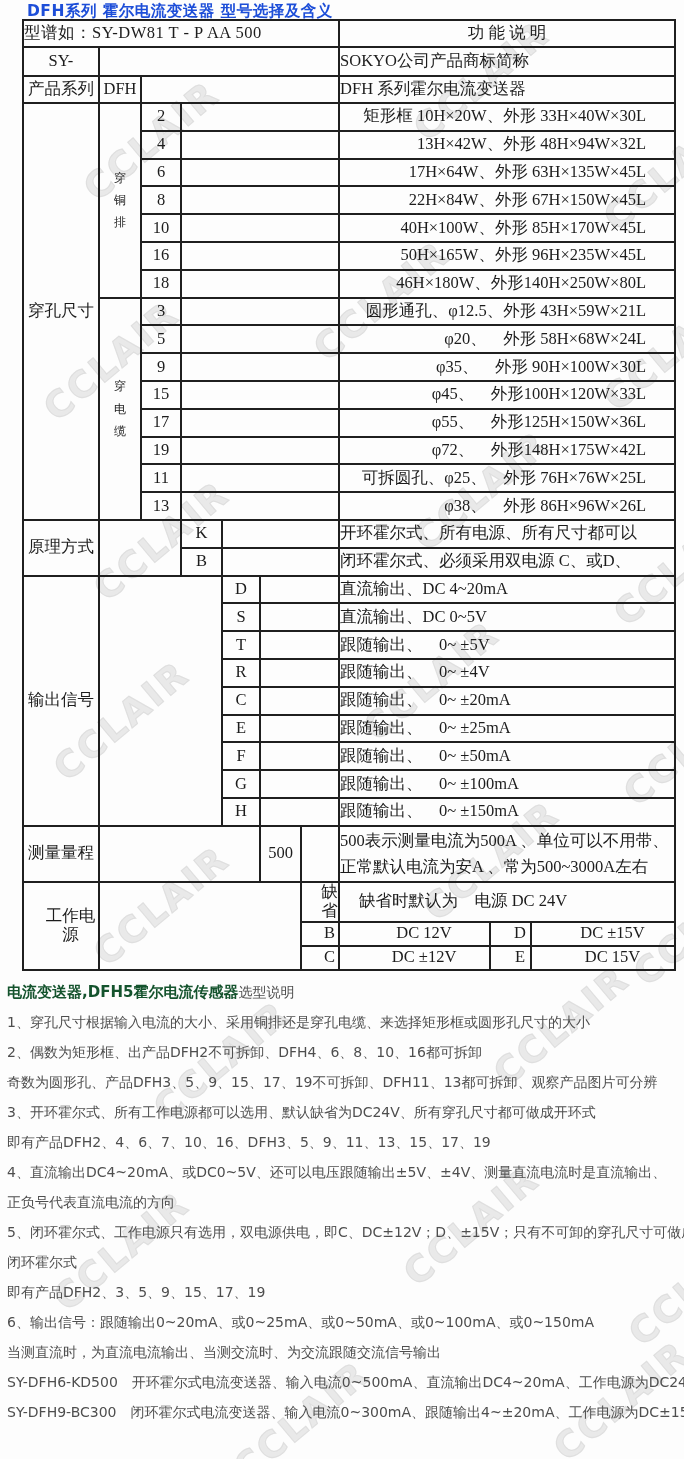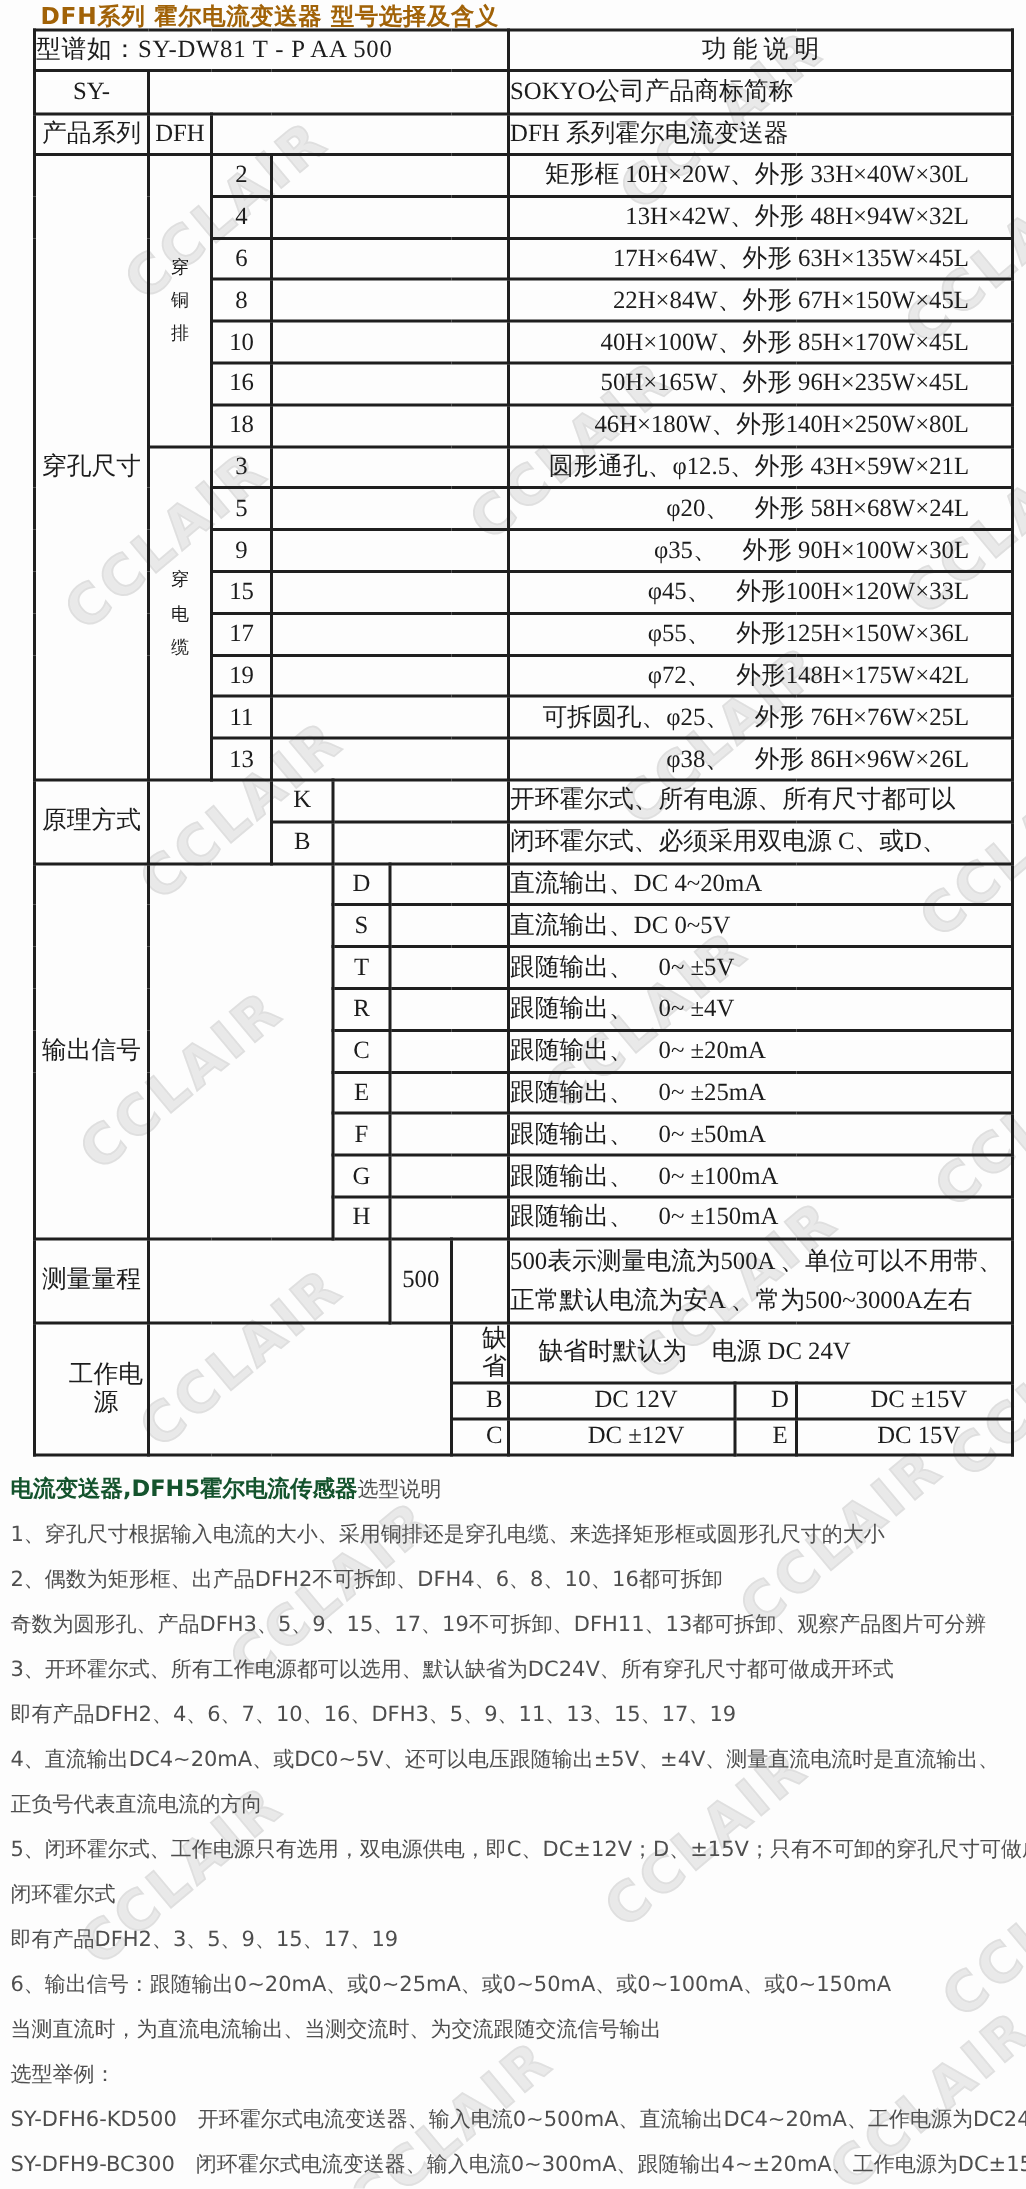--- a/index.html
+++ b/index.html
@@ -18,21 +18,21 @@
     color:rgba(255,255,255,0);
     -webkit-text-stroke:1.3px #d6d6d6;
     text-shadow:0 0 1px #e3e3e3;
     transform:rotate(-40deg);
     opacity:.75;white-space:nowrap;
   }
   
   .page-title{
     position:absolute;left:27px;top:1px;z-index:2;
     font-family:"DejaVu Sans","Liberation Sans",sans-serif;
-    font-weight:bold;font-size:15.5px;color:#a16207;letter-spacing:.5px;
+    font-weight:bold;font-size:15.5px;color:#1d4ed8;letter-spacing:.5px;
   }
   
   table.spec{
     position:absolute;left:22px;top:19px;z-index:1;
     width:654px;border-collapse:collapse;table-layout:fixed;
     background:transparent;
   }
   table.spec td{
     border:2px solid #1f1f1f;
     font-size:16.5px;line-height:1.15;
@@ -309,16 +309,15 @@
   <p>奇数为圆形孔、产品DFH3、5、9、15、17、19不可拆卸、DFH11、13都可拆卸、观察产品图片可分辨</p>
   <p>3、开环霍尔式、所有工作电源都可以选用、默认缺省为DC24V、所有穿孔尺寸都可做成开环式</p>
   <p>即有产品DFH2、4、6、7、10、16、DFH3、5、9、11、13、15、17、19</p>
   <p>4、直流输出DC4~20mA、或DC0~5V、还可以电压跟随输出±5V、±4V、测量直流电流时是直流输出、</p>
   <p>正负号代表直流电流的方向</p>
   <p>5、闭环霍尔式、工作电源只有选用，双电源供电，即C、DC±12V；D、±15V；只有不可卸的穿孔尺寸可做成</p>
   <p>闭环霍尔式</p>
   <p>即有产品DFH2、3、5、9、15、17、19</p>
   <p>6、输出信号：跟随输出0~20mA、或0~25mA、或0~50mA、或0~100mA、或0~150mA</p>
   <p>当测直流时，为直流电流输出、当测交流时、为交流跟随交流信号输出</p>
-  <p>选型举例：</p>
   <p>SY-DFH6-KD500　开环霍尔式电流变送器、输入电流0~500mA、直流输出DC4~20mA、工作电源为DC24V</p>
   <p>SY-DFH9-BC300　闭环霍尔式电流变送器、输入电流0~300mA、跟随输出4~±20mA、工作电源为DC±15V</p>
 </div>
 
 </body></html>

